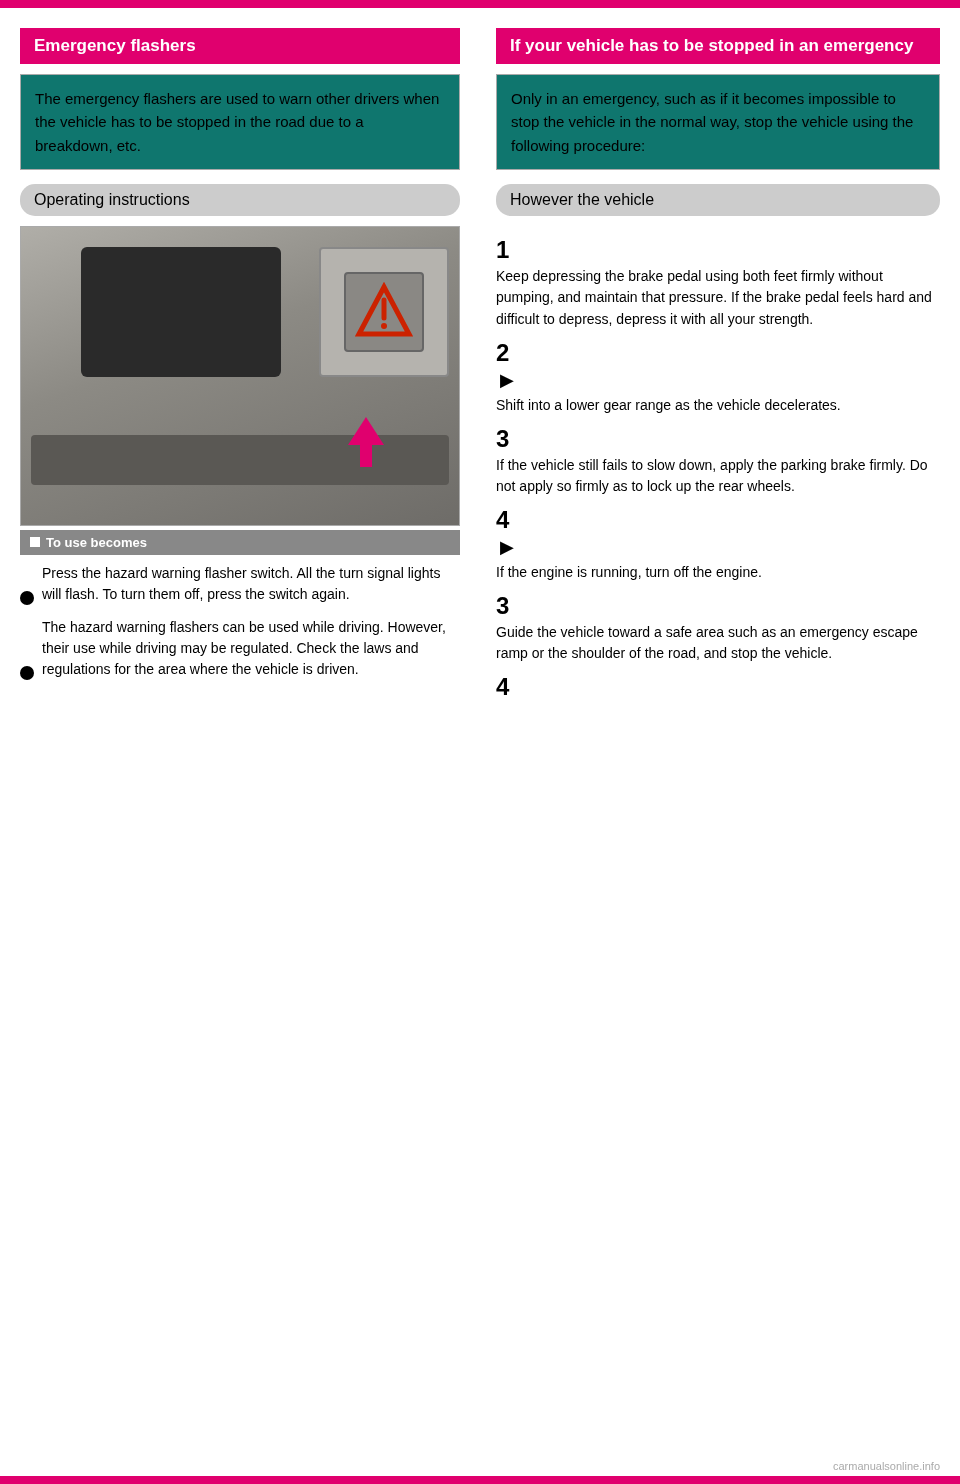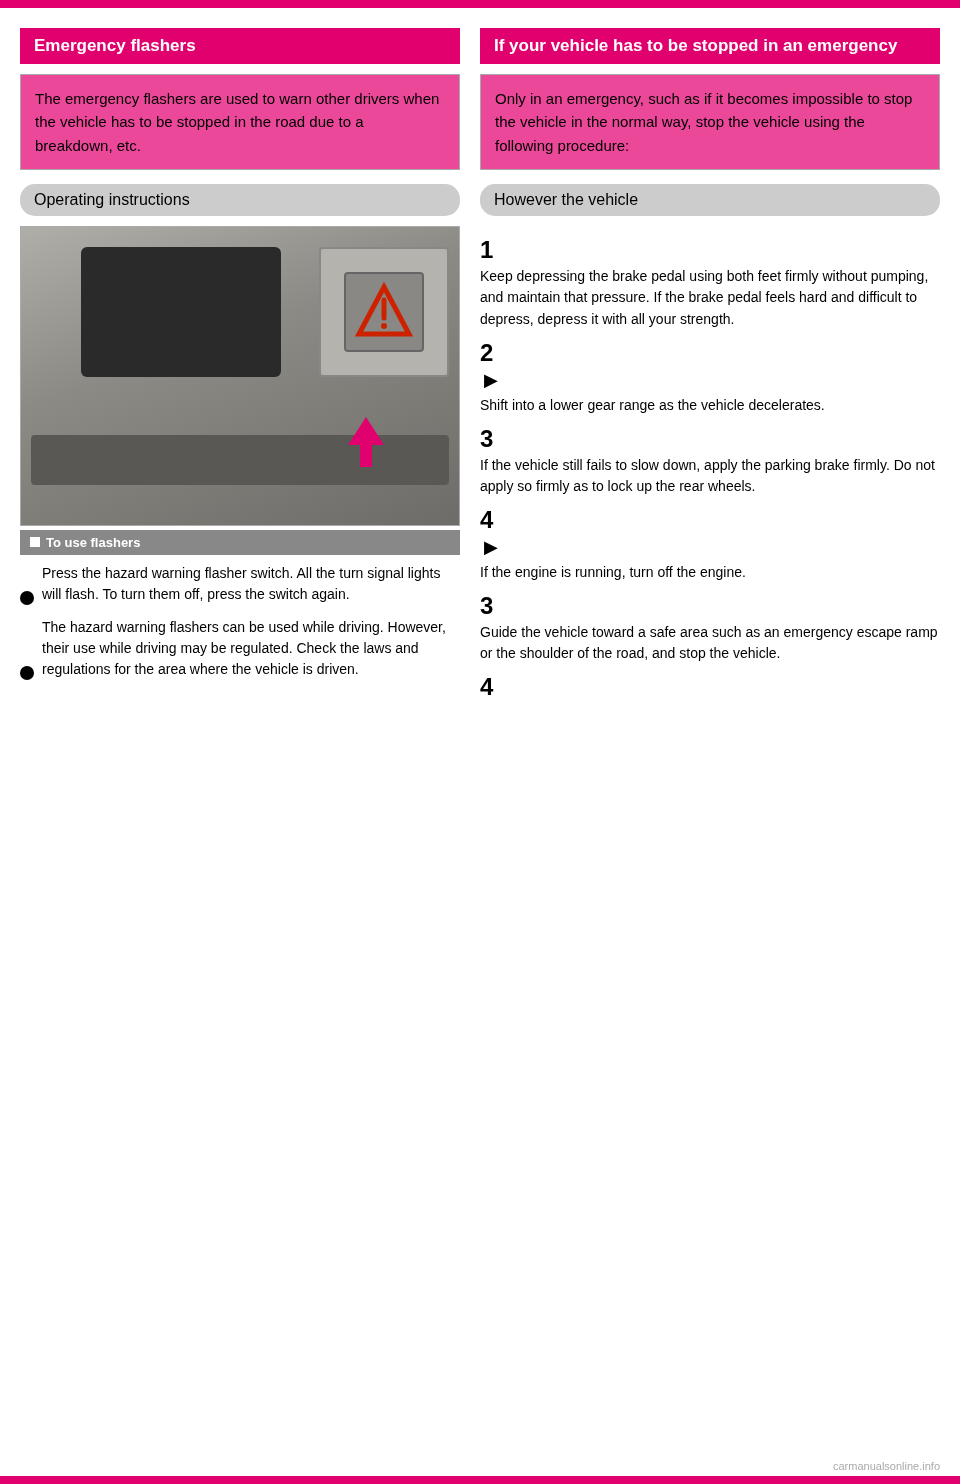--- a/index.html
+++ b/index.html
@@ -26,21 +26,21 @@
       position: absolute;
       bottom: 0;
       left: 0;
     }
 
     .page-container {
       display: flex;
       flex-direction: row;
       width: 100%;
       padding: 20px 20px 20px 20px;
-      gap: 20px;
+      gap: 36px;
     }
 
     
     .left-column {
       width: 440px;
       flex-shrink: 0;
     }
 
     
     .right-column {
@@ -71,21 +71,21 @@
       width: 100%;
       border-radius: 15px;
     }
 
     .info-box {
       border: 1.5px solid #aaaaaa;
       padding: 12px 14px;
       margin-bottom: 14px;
       font-size: 15px;
       line-height: 1.55;
-      background: #ec4899;
+      background: #0f766e;
     }
 
     
     .dashboard-image {
       width: 100%;
       height: 300px;
       border: 1.5px solid #aaaaaa;
       margin-bottom: 4px;
       background: #d8d8d8;
       position: relative;
@@ -263,21 +263,21 @@
           <svg width="36" height="50" viewBox="0 0 36 50">
             <polygon points="18,0 36,28 24,28 24,50 12,50 12,28 0,28" fill="#e0006e"></polygon>
           </svg>
         </div>
       </div>
     </div>
 
     
     <div class="sub-section-label">
       <span class="small-square"></span>
-      <span>To use flashers</span>
+      <span>To use becomes</span>
     </div>
 
     
     <div class="bullet-point">
       <div class="bullet-circle"></div>
       <span>Press the hazard warning flasher switch. All the turn signal lights will flash. To turn them off, press the switch again.</span>
     </div>
 
     <div class="bullet-point">
       <div class="bullet-circle"></div>

